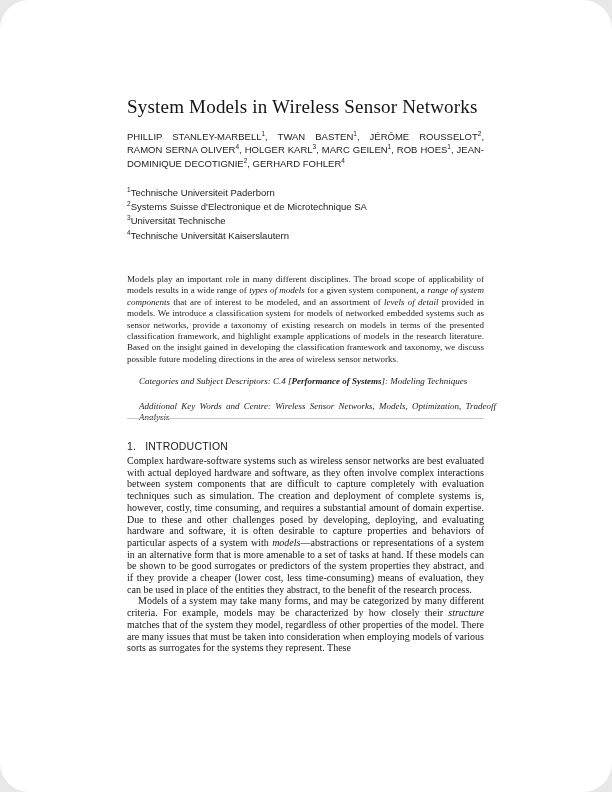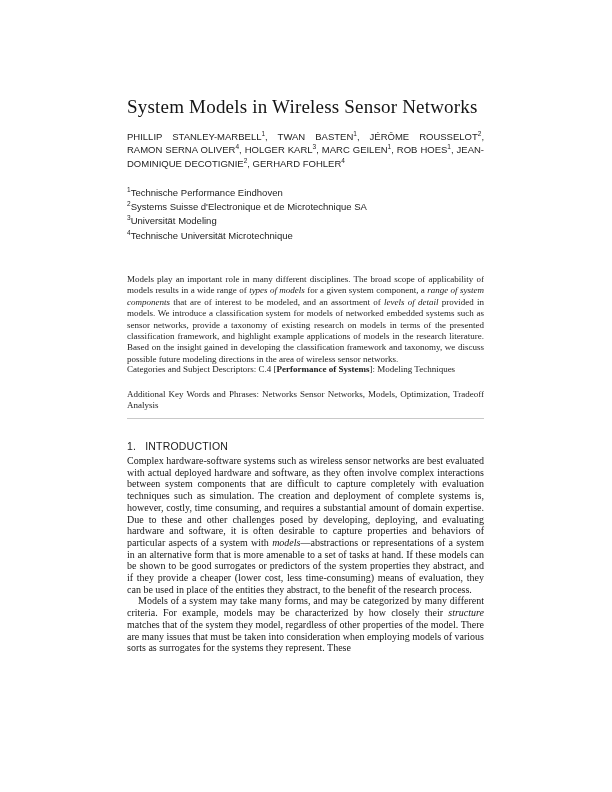--- a/index.html
+++ b/index.html
@@ -4,20 +4,21 @@
 <style>
   html, body { margin: 0; padding: 0; background: #e8e8e8; }
   .page {
     position: relative;
     width: 612px;
     height: 792px;
     background: #ffffff;
     margin: 0 auto;
     overflow: hidden;
     color: #1c1c1c;
+    border-radius: 29px;
   }
   .col { position: absolute; left: 127px; width: 357px; }
 
   .title {
     top: 96px;
     margin: 0;
     font-family: "Liberation Serif", serif;
     font-size: 19px;
     font-weight: normal;
     letter-spacing: 0.2px;
@@ -50,26 +51,27 @@
   .abstract {
     top: 274px;
     margin: 0;
     font-family: "Liberation Serif", serif;
     font-size: 9px;
     line-height: 11.4px;
     text-align: justify;
     color: #1c1c1c;
   }
   .meta {
-    margin: 0;
+    margin: 12px;
     font-family: "Liberation Serif", serif;
     font-size: 9px;
     line-height: 11.4px;
     text-align: left;
     color: #1c1c1c;
+    font-style: italic;
   }
   .meta-categories { top: 364px; }
   .meta-general   { top: 377px; }
   .meta-keywords  { top: 389px; width: 357px; text-align: justify; }
 
   .rule {
     position: absolute;
     left: 127px;
     width: 357px;
     top: 418px;
@@ -105,32 +107,32 @@
 </head>
 <body>
 
 <div class="page">
 
   <h1 class="col title">System Models in Wireless Sensor Networks</h1>
 
   <p class="col authors"><span>PHILLIP STANLEY-MARBELL</span><sup>1</sup><span>, </span><span>TWAN BASTEN</span><sup>1</sup><span>, </span><span>JÉRÔME ROUSSELOT</span><sup>2</sup><span>, </span><span>RAMON SERNA OLIVER</span><sup>4</sup><span>, </span><span>HOLGER KARL</span><sup>3</sup><span>, </span><span>MARC GEILEN</span><sup>1</sup><span>, </span><span>ROB HOES</span><sup>1</sup><span>, </span><span>JEAN-DOMINIQUE DECOTIGNIE</span><sup>2</sup><span>, </span><span>GERHARD FOHLER</span><sup>4</sup></p>
 
   <div class="col affil">
-    <div><sup>1</sup><span>Technische Performance Eindhoven</span></div>
+    <div><sup>1</sup><span>Technische Universiteit Paderborn</span></div>
     <div><sup>2</sup><span>Systems Suisse d'Electronique et de Microtechnique SA</span></div>
-    <div><sup>3</sup><span>Universität Modeling</span></div>
-    <div><sup>4</sup><span>Technische Universität Microtechnique</span></div>
+    <div><sup>3</sup><span>Universität Technische</span></div>
+    <div><sup>4</sup><span>Technische Universität Kaiserslautern</span></div>
   </div>
 
   <p class="col abstract"><span>Models play an important role in many different disciplines. The broad scope of applicability of models results in a wide range of </span><span class="em">types of models</span><span> for a given system component, a </span><span class="em">range of system components</span><span> that are of interest to be modeled, and an assortment of </span><span class="em">levels of detail</span><span> provided in models. We introduce a classification system for models of networked embedded systems such as sensor networks, provide a taxonomy of existing research on models in terms of the presented classification framework, and highlight example applications of models in the research literature. Based on the insight gained in developing the classification framework and taxonomy, we discuss possible future modeling directions in the area of wireless sensor networks.</span></p>
 
   <p class="col meta meta-categories"><span>Categories and Subject Descriptors: C.4 [</span><span class="bold">Performance of Systems</span><span>]: Modeling Techniques</span></p>
 
 
-  <p class="col meta meta-keywords">Additional Key Words and Phrases: Networks Sensor Networks, Models, Optimization, Tradeoff Analysis</p>
+  <p class="col meta meta-keywords">Additional Key Words and Centre: Wireless Sensor Networks, Models, Optimization, Tradeoff Analysis</p>
 
   <hr class="rule">
 
   <h2 class="col section-heading"><span class="sec-num">1.</span><span>INTRODUCTION</span></h2>
 
   <div class="col bodytext">
     <p><span>Complex hardware-software systems such as wireless sensor networks are best evaluated with actual deployed hardware and software, as they often involve complex interactions between system components that are difficult to capture completely with evaluation techniques such as simulation. The creation and deployment of complete systems is, however, costly, time consuming, and requires a substantial amount of domain expertise. Due to these and other challenges posed by developing, deploying, and evaluating hardware and software, it is often desirable to capture properties and behaviors of particular aspects of a system with </span><span class="em">models</span><span>—abstractions or representations of a system in an alternative form that is more amenable to a set of tasks at hand. If these models can be shown to be good surrogates or predictors of the system properties they abstract, and if they provide a cheaper (lower cost, less time-consuming) means of evaluation, they can be used in place of the entities they abstract, to the benefit of the research process.</span></p>
     <p class="indented"><span>Models of a system may take many forms, and may be categorized by many different criteria. For example, models may be characterized by how closely their </span><span class="em">structure</span><span> matches that of the system they model, regardless of other properties of the model. There are many issues that must be taken into consideration when employing models of various sorts as surrogates for the systems they represent. These</span></p>
   </div>
 

